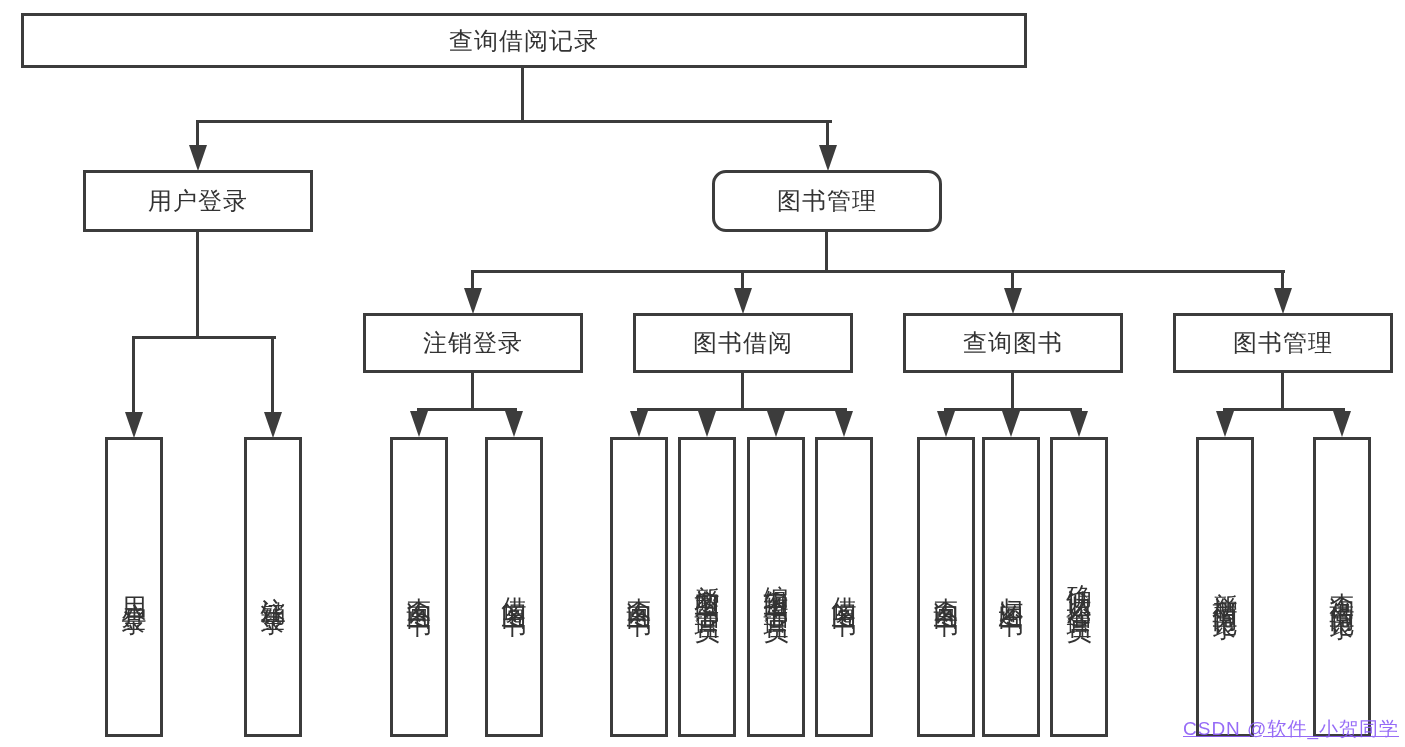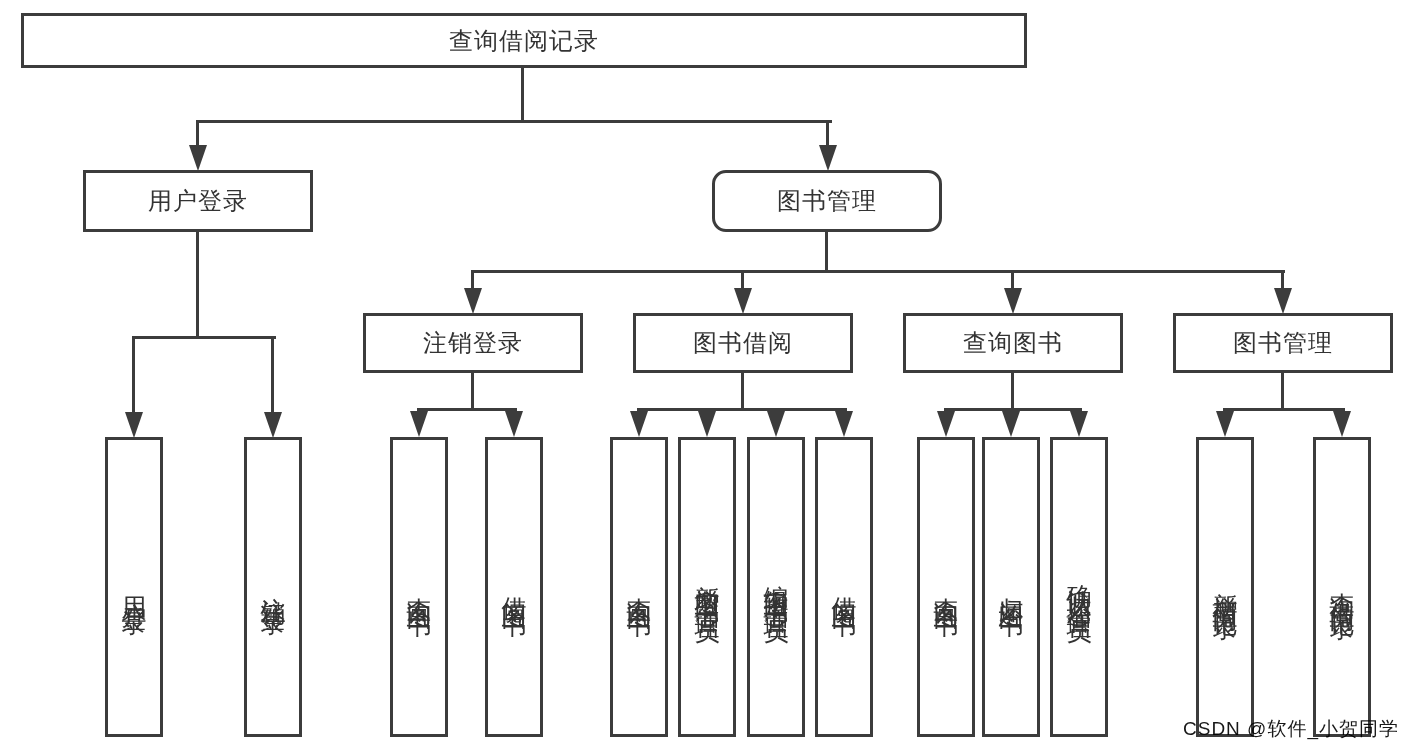--- a/index.html
+++ b/index.html
@@ -20,21 +20,21 @@
   .vline,.hline{position:absolute;background:#3c3c3c;z-index:1;}
   .vline{width:3px;}
   .hline{height:3px;}
   .arrow{
     position:absolute;width:0;height:0;z-index:1;
     border-left:9px solid transparent;border-right:9px solid transparent;
     border-top:26px solid #3c3c3c;
   }
   .watermark{
     position:absolute;left:1183px;top:716px;z-index:5;
-    font-size:19px;color:#000000;opacity:.9;letter-spacing:1px;white-space:nowrap;
+    font-size:19px;color:#8b5cf6;opacity:.9;letter-spacing:1px;white-space:nowrap;text-decoration:underline;
   }
 </style>
 </head>
 <body>
 
 <div class="canvas">
 
   <div class="box hbox" style="left:21px;top:13px;width:1000px;height:49px;">
     <span>查询借阅记录</span>
   </div>

